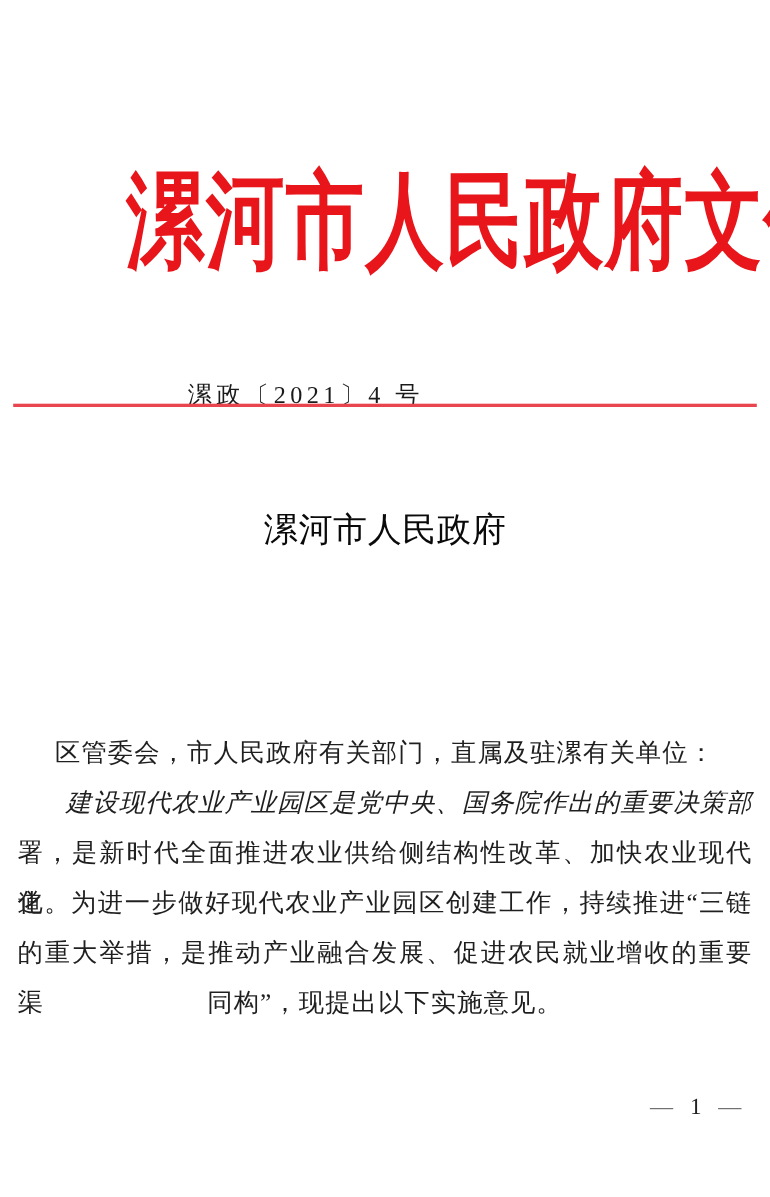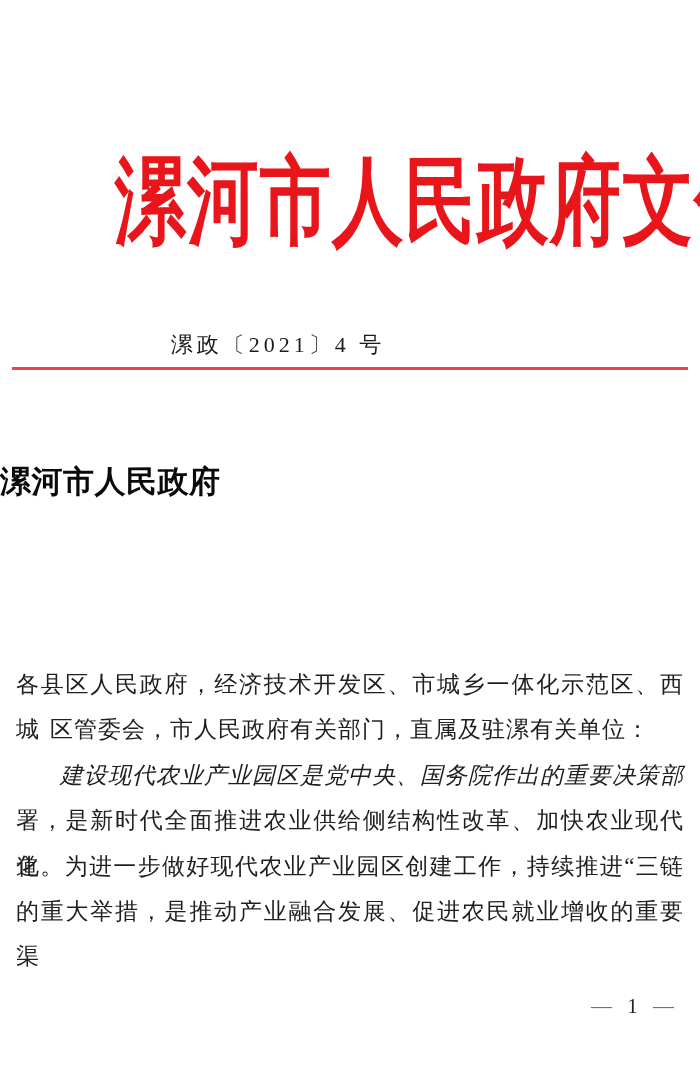--- a/index.html
+++ b/index.html
@@ -25,42 +25,42 @@
     line-height:1.12;
     color:#e8151b;
     letter-spacing:2px;
     white-space:nowrap;
     transform:scaleX(0.74);
     transform-origin:center;
   }
   
   .doc-number{
     position:absolute;
-    top:330px; left:0;
+    top:344px; left:0;
     width:556px;
     text-align:center;
     font-size:22px;
     letter-spacing:4px;
     color:#1a1a1a;
   }
   
   .red-rule{
     position:absolute;
     top:367px; left:12px;
     width:676px; height:3px;
     background:#e8454f;
   }
   
   .title-block{
     position:absolute;
     top:455px; left:0;
     width:700px;
-    text-align:left;
+    text-align:center;
     color:#0a0a0a;
-    font-weight:bold;
+    font-weight:normal;
   }
   .title-line{
     font-size:31px;
     line-height:53px;
     letter-spacing:0.5px;
   }
   
   .body-block{
     position:absolute;
     top:662px; left:16px;
@@ -107,26 +107,26 @@
 
   <div class="doc-number">漯政〔2021〕4 号</div>
 
   <div class="red-rule"></div>
 
   <div class="title-block">
     <div class="title-line">漯河市人民政府</div>
   </div>
 
   <div class="body-block">
-    <div class="bline just">各县区人民政府，经济技术开发区、市城乡一体化示范区、西城</div>
     <div class="bline">区管委会，市人民政府有关部门，直属及驻漯有关单位：</div>
     <div class="bline just indent">建设现代农业产业园区是党中央、国务院作出的重要决策部</div>
     <div class="bline just">署，是新时代全面推进农业供给侧结构性改革、加快农业现代化</div>
     <div class="bline just">道。为进一步做好现代农业产业园区创建工作，持续推进“三链</div>
     <div class="bline just">的重大举措，是推动产业融合发展、促进农民就业增收的重要渠</div>
+    <div class="bline">同构”，现提出以下实施意见。</div>
   </div>
 
   <div class="page-number">
     <span class="pn-dash">—</span>
     <span class="pn-num">1</span>
     <span class="pn-dash">—</span>
   </div>
 
 </div>
 

